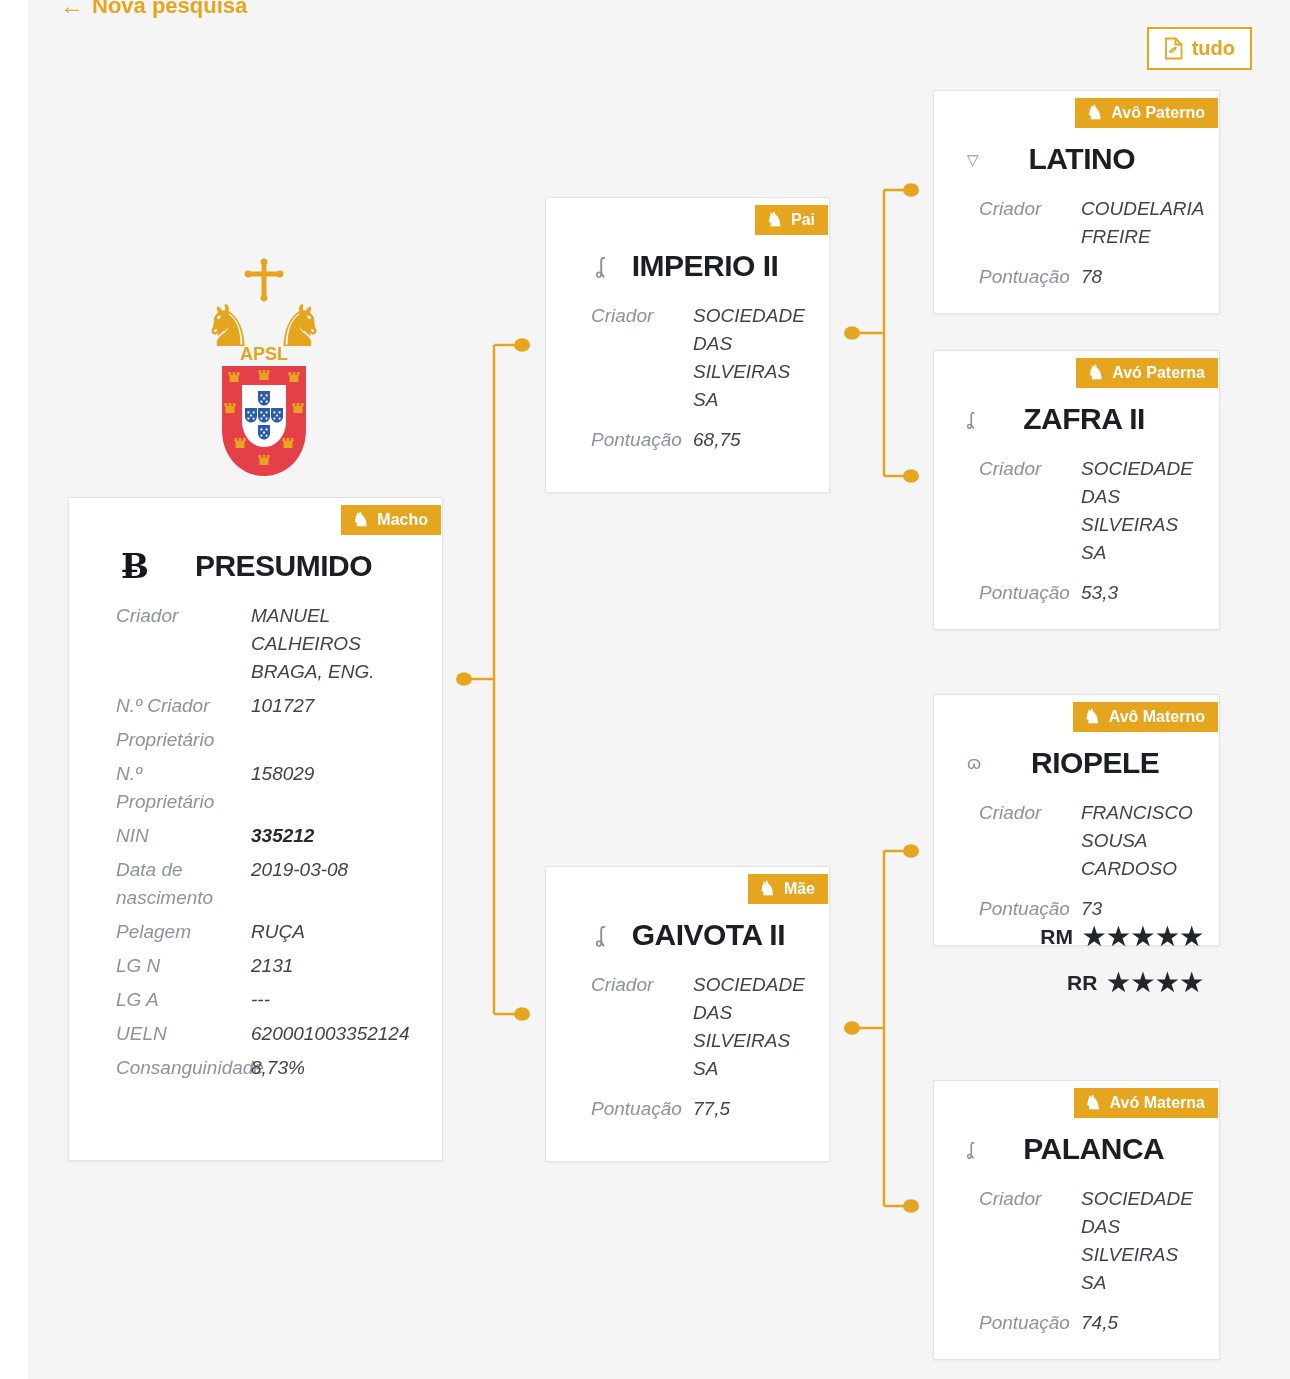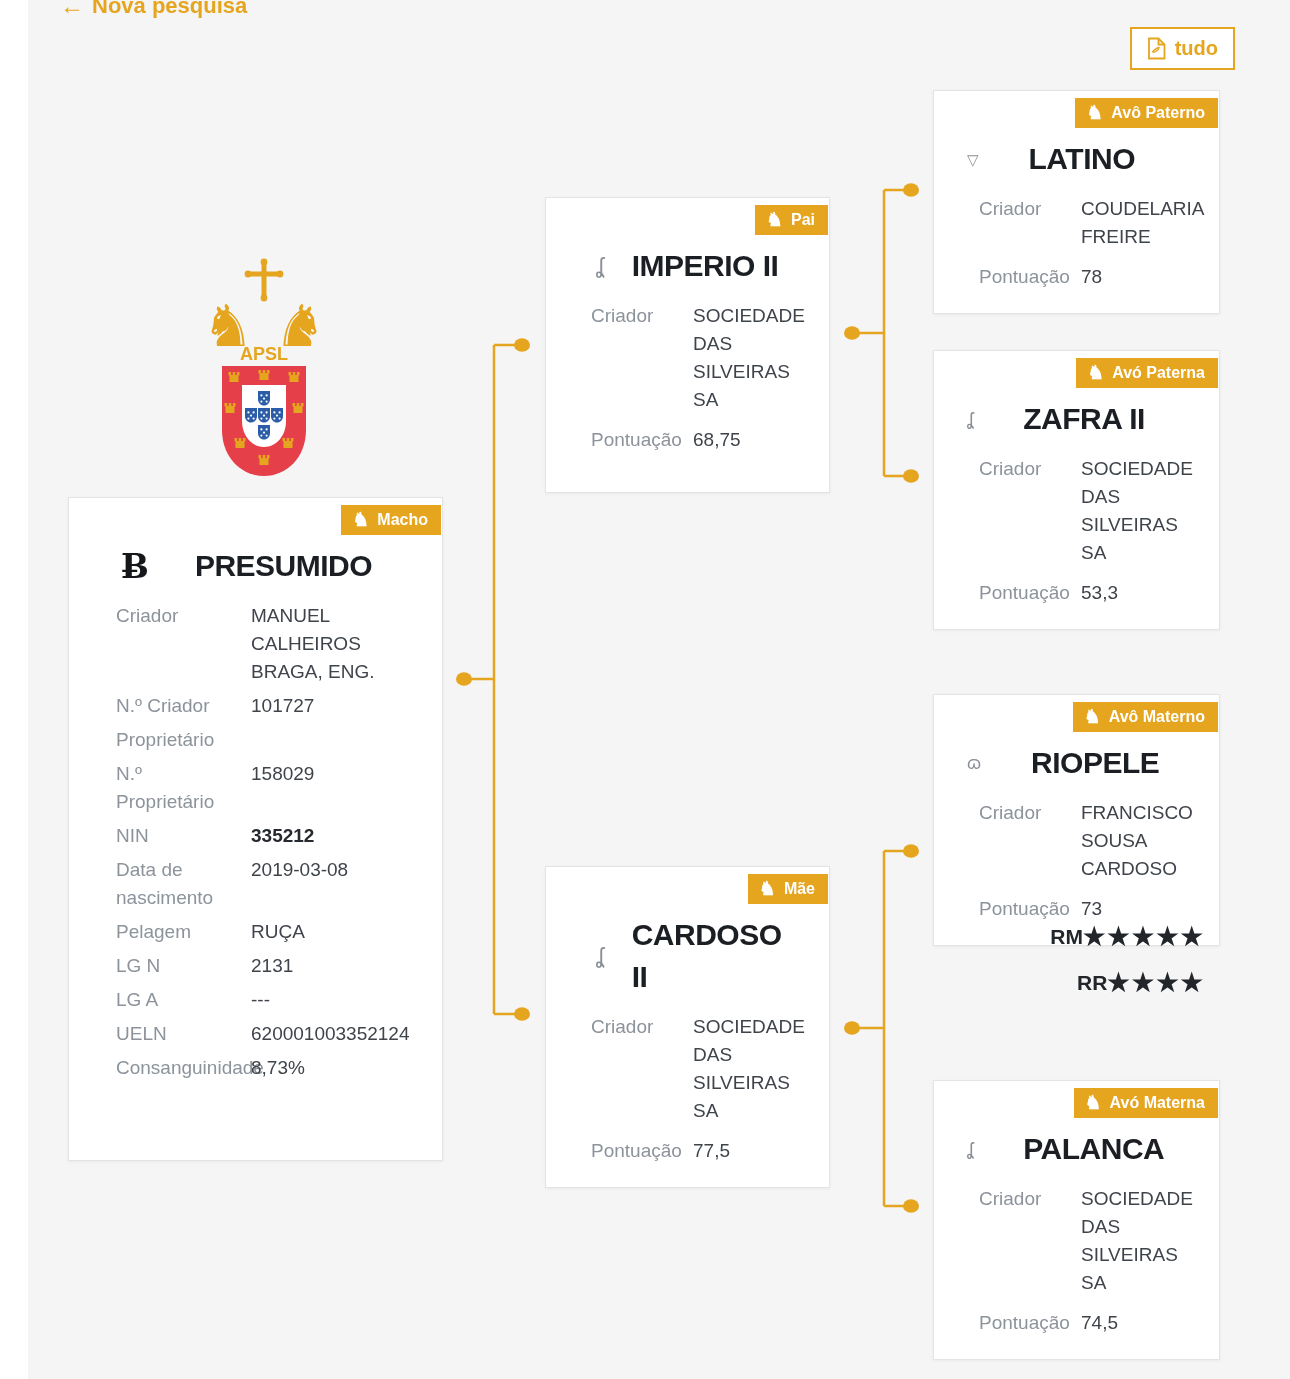--- a/index.html
+++ b/index.html
@@ -26,21 +26,21 @@
 
   
   .back-link{
     position:absolute;left:60px;top:-7px;
     display:flex;align-items:center;gap:8px;
     color:var(--accent);font-weight:bold;font-size:22px;cursor:pointer;
   }
   .back-link .arr{font-size:24px;line-height:1;}
 
   
-  .top-buttons{position:absolute;top:27px;right:55px;display:flex;gap:5px;}
+  .top-buttons{position:absolute;top:27px;right:38px;display:flex;gap:5px;}
   .pdf-btn{
     display:flex;align-items:center;gap:9px;
     border:2px solid var(--accent);background:#fff;color:var(--accent);
     font-weight:bold;font-size:20px;padding:8px 15px;cursor:pointer;
     font-family:"Liberation Sans", sans-serif;
   }
   .pdf-btn svg{display:block;}
 
   
   .card{
@@ -62,34 +62,34 @@
   .brand{color:#8a8f96;line-height:1;}
   .head-main{padding-left:52px;gap:46px;}
   .head-main .brand{font-family:"DejaVu Serif", serif;font-size:33px;color:#15171a;font-weight:bold;}
   .head-mid{padding-left:50px;gap:28px;}
   .head-mid .brand{font-size:22px;}
   .head-mid h2{max-width:160px;}
   .head-gp{padding-left:33px;gap:50px;}
   .head-gp .brand{font-size:18px;}
   .brand.tri{font-size:15px;}
 
-  .fields{padding:0 14px 16px 45px;font-size:19px;line-height:28px;}
+  .fields{padding:0 14px 16px 45px;font-size:19px;line-height:28px;font-style:italic;}
   .fields-main{padding-left:47px;}
   .row{display:flex;margin-bottom:6px;}
   .row .lbl{flex:0 0 102px;min-width:0;color:var(--label);}
   .row .val{color:var(--value);position:relative;z-index:1;}
   .fields-main .row .lbl{flex:0 0 135px;padding-right:25px;}
   .fields-main .row .val{max-width:158px;}
   .row .val.bold{font-weight:bold;color:#26292e;text-align:right;}
   .row.pont{margin-top:12px;}
 
   
   .ratings{position:absolute;left:933px;top:922px;width:272px;}
   .rating-row{
-    display:flex;justify-content:flex-end;align-items:center;
+    display:flex;justify-content:flex-end;align-items:center;gap:10px;
     color:var(--star);font-weight:bold;font-size:21px;margin-bottom:17px;
   }
   .rating-row .stars{font-size:25px;letter-spacing:2px;color:var(--star);}
 
   
   svg.connectors{position:absolute;left:0;top:0;pointer-events:none;}
   .conn{stroke:var(--accent);stroke-width:2.5;fill:none;}
   .dot{fill:var(--accent);}
 
   
@@ -262,21 +262,21 @@
   </div>
 </section>
 
 <section class="card" style="left:545px;top:866px;width:285px;min-height:296px;">
   <div class="badge">
     <span class="horse">♞</span>
     <span>Mãe</span>
   </div>
   <div class="head head-mid">
     <span class="brand">ʆ</span>
-    <h2>CARDOSO II</h2>
+    <h2>GAIVOTA II</h2>
   </div>
   <div class="fields">
     <div class="row">
         <span class="lbl">Criador</span>
         <span class="val">SOCIEDADE DAS SILVEIRAS SA</span>
       </div>
     <div class="row pont">
         <span class="lbl">Pontuação</span>
         <span class="val">77,5</span>
       </div>

